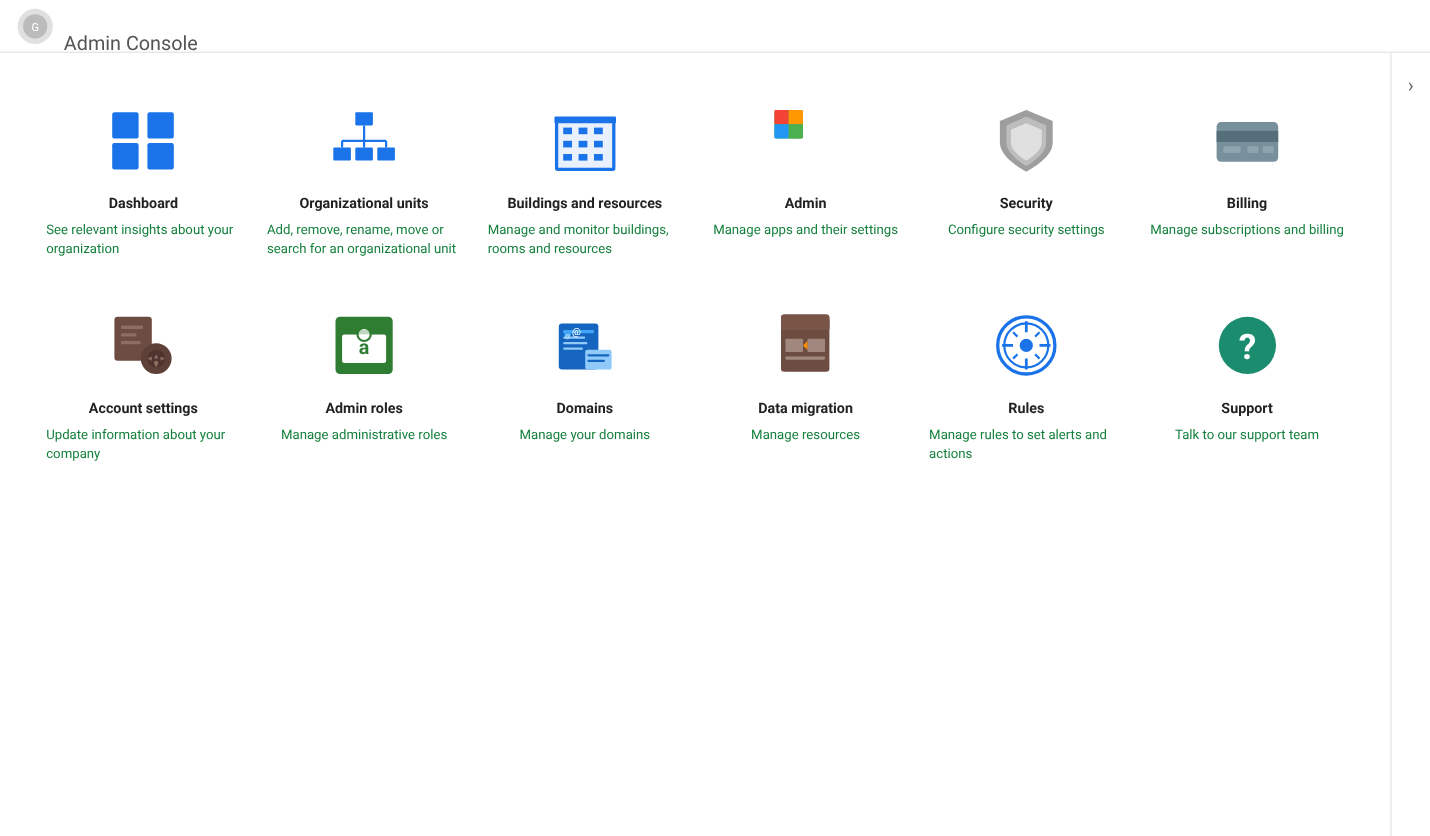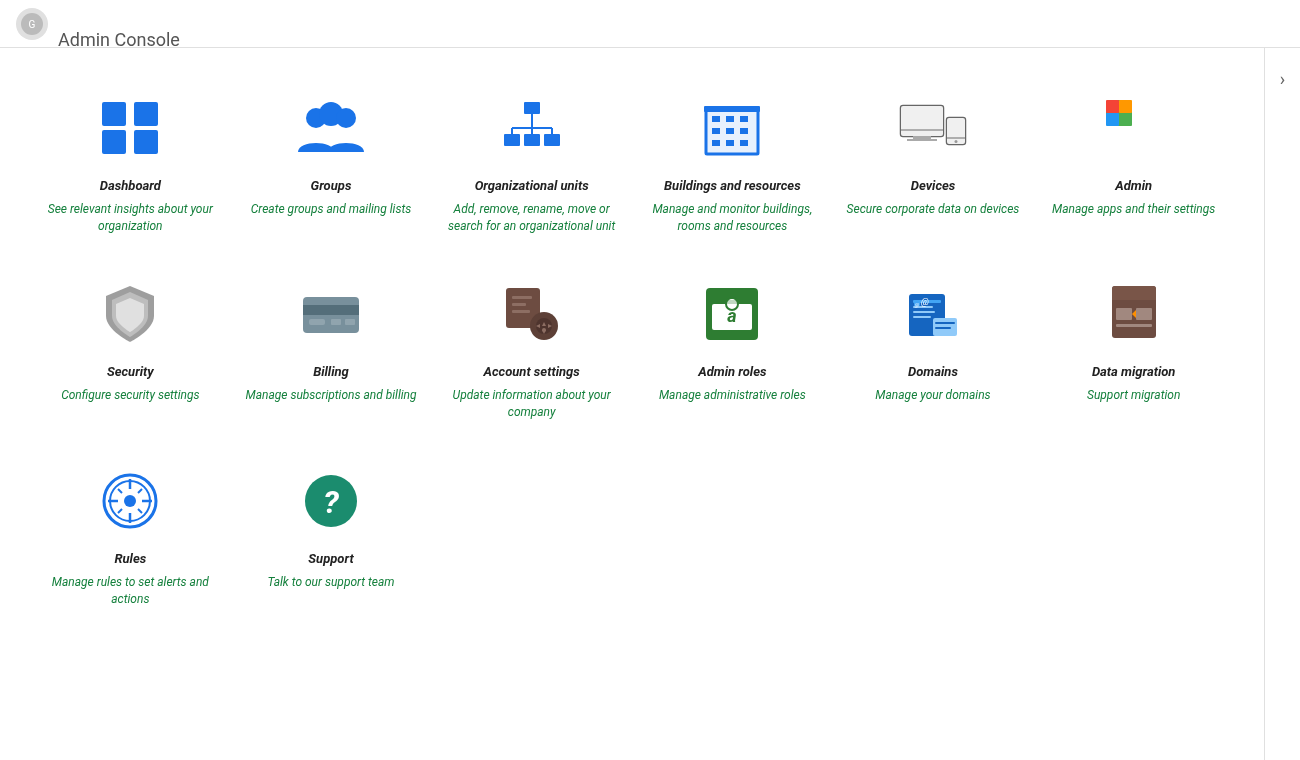--- a/index.html
+++ b/index.html
@@ -55,26 +55,25 @@
     }
     .grid {
       display: grid;
       grid-template-columns: repeat(6, 1fr);
       gap: 0;
     }
     .grid-item {
       display: flex;
       flex-direction: column;
       align-items: center;
-      text-align: center;
+      text-align: left;
       padding: 24px 12px 20px;
       cursor: pointer;
       border-radius: 4px;
       transition: background 0.15s;
-      font-style: italic;
     }
     .icon-container {
       width: 72px;
       height: 72px;
       display: flex;
       align-items: center;
       justify-content: center;
       margin-bottom: 14px;
     }
     .item-title {
@@ -115,33 +114,20 @@
         <rect x="34" y="2" width="24" height="24" rx="2" fill="#1a73e8"></rect>
         <rect x="2" y="30" width="24" height="24" rx="2" fill="#1a73e8"></rect>
         <rect x="34" y="30" width="24" height="24" rx="2" fill="#1a73e8"></rect>
       </svg>
     </div>
     <div class="item-title">Dashboard</div>
     <div class="item-desc">See relevant insights about your organization</div>
   </div>
         <div class="grid-item">
     <div class="icon-container">
-      <svg width="70" height="56" viewBox="0 0 70 56">
-        <circle cx="20" cy="18" r="10" fill="#1a73e8"></circle>
-        <circle cx="35" cy="14" r="12" fill="#1a73e8"></circle>
-        <circle cx="50" cy="18" r="10" fill="#1a73e8"></circle>
-        <path d="M2 52 C2 40 38 40 38 52" fill="#1a73e8"></path>
-        <path d="M32 52 C32 40 68 40 68 52" fill="#1a73e8"></path>
-      </svg>
-    </div>
-    <div class="item-title">Groups</div>
-    <div class="item-desc">Create groups and mailing lists</div>
-  </div>
-        <div class="grid-item">
-    <div class="icon-container">
       <svg width="60" height="56" viewBox="0 0 60 56">
         <rect x="22" y="2" width="16" height="12" rx="1" fill="#1a73e8"></rect>
         <rect x="2" y="34" width="16" height="12" rx="1" fill="#1a73e8"></rect>
         <rect x="22" y="34" width="16" height="12" rx="1" fill="#1a73e8"></rect>
         <rect x="42" y="34" width="16" height="12" rx="1" fill="#1a73e8"></rect>
         <line x1="30" y1="14" x2="30" y2="28" stroke="#1a73e8" stroke-width="2"></line>
         <line x1="10" y1="28" x2="50" y2="28" stroke="#1a73e8" stroke-width="2"></line>
         <line x1="10" y1="28" x2="10" y2="34" stroke="#1a73e8" stroke-width="2"></line>
         <line x1="30" y1="28" x2="30" y2="34" stroke="#1a73e8" stroke-width="2"></line>
         <line x1="50" y1="28" x2="50" y2="34" stroke="#1a73e8" stroke-width="2"></line>
@@ -165,37 +151,20 @@
         <rect x="24" y="42" width="8" height="6" fill="#1a73e8"></rect>
         <rect x="38" y="42" width="8" height="6" fill="#1a73e8"></rect>
         <rect x="2" y="8" width="56" height="6" rx="1" fill="#1a73e8"></rect>
       </svg>
     </div>
     <div class="item-title">Buildings and resources</div>
     <div class="item-desc">Manage and monitor buildings, rooms and resources</div>
   </div>
         <div class="grid-item">
     <div class="icon-container">
-      <svg width="68" height="56" viewBox="0 0 68 56">
-        <rect x="2" y="6" width="42" height="30" rx="2" fill="none" stroke="#666" stroke-width="2.5"></rect>
-        <rect x="2" y="6" width="42" height="30" rx="2" fill="#f0f0f0"></rect>
-        <line x1="2" y1="30" x2="44" y2="30" stroke="#999" stroke-width="1.5"></line>
-        <rect x="14" y="36" width="18" height="3" fill="#aaa"></rect>
-        <rect x="8" y="39" width="30" height="2" fill="#aaa"></rect>
-        <rect x="48" y="18" width="18" height="26" rx="2" fill="none" stroke="#666" stroke-width="2.5"></rect>
-        <rect x="48" y="18" width="18" height="26" rx="2" fill="#f0f0f0"></rect>
-        <line x1="48" y1="38" x2="66" y2="38" stroke="#999" stroke-width="1.5"></line>
-        <circle cx="57" cy="41.5" r="1.5" fill="#999"></circle>
-      </svg>
-    </div>
-    <div class="item-title">Devices</div>
-    <div class="item-desc">Secure corporate data on devices</div>
-  </div>
-        <div class="grid-item">
-    <div class="icon-container">
       <svg width="60" height="60" viewBox="0 0 60 60">
         <rect x="2" y="2" width="26" height="26" rx="3" fill="#4caf50"></rect>
         <rect x="2" y="2" width="13" height="13" rx="1" fill="#f44336"></rect>
         <rect x="15" y="2" width="13" height="13" rx="1" fill="#ff9800"></rect>
         <rect x="2" y="15" width="13" height="13" rx="1" fill="#2196f3"></rect>
         <rect x="15" y="15" width="13" height="13" rx="1" fill="#4caf50"></rect>
         <rect x="32" y="2" width="26" height="26" rx="3" fill="#9c27b0" opacity="0"></rect>
         <rect x="2" y="32" width="26" height="26" rx="3" fill="#9c27b0" opacity="0"></rect>
         <rect x="32" y="32" width="26" height="26" rx="3" fill="#9c27b0" opacity="0"></rect>
 
@@ -286,21 +255,21 @@
         <rect x="6" y="2" width="44" height="52" rx="3" fill="#6d4c41"></rect>
         <rect x="6" y="2" width="44" height="14" rx="3" fill="#795548"></rect>
         <rect x="6" y="8" width="44" height="8" fill="#795548"></rect>
         <rect x="10" y="24" width="16" height="12" rx="1" fill="#a1887f"></rect>
         <rect x="30" y="24" width="16" height="12" rx="1" fill="#a1887f"></rect>
         <path d="M26 30 L30 26 L30 34 Z" fill="#ff8f00"></path>
         <rect x="10" y="40" width="36" height="3" rx="1" fill="#a1887f"></rect>
       </svg>
     </div>
     <div class="item-title">Data migration</div>
-    <div class="item-desc">Support migration</div>
+    <div class="item-desc">Manage resources</div>
   </div>
         <div class="grid-item">
     <div class="icon-container">
       <svg width="60" height="60" viewBox="0 0 60 60">
         <circle cx="30" cy="30" r="26" fill="none" stroke="#1a73e8" stroke-width="3"></circle>
         <circle cx="30" cy="30" r="20" fill="none" stroke="#1a73e8" stroke-width="2"></circle>
         <circle cx="30" cy="30" r="6" fill="#1a73e8"></circle>
         <line x1="30" y1="8" x2="30" y2="18" stroke="#1a73e8" stroke-width="2.5"></line>
         <line x1="30" y1="42" x2="30" y2="52" stroke="#1a73e8" stroke-width="2.5"></line>
         <line x1="8" y1="30" x2="18" y2="30" stroke="#1a73e8" stroke-width="2.5"></line>

